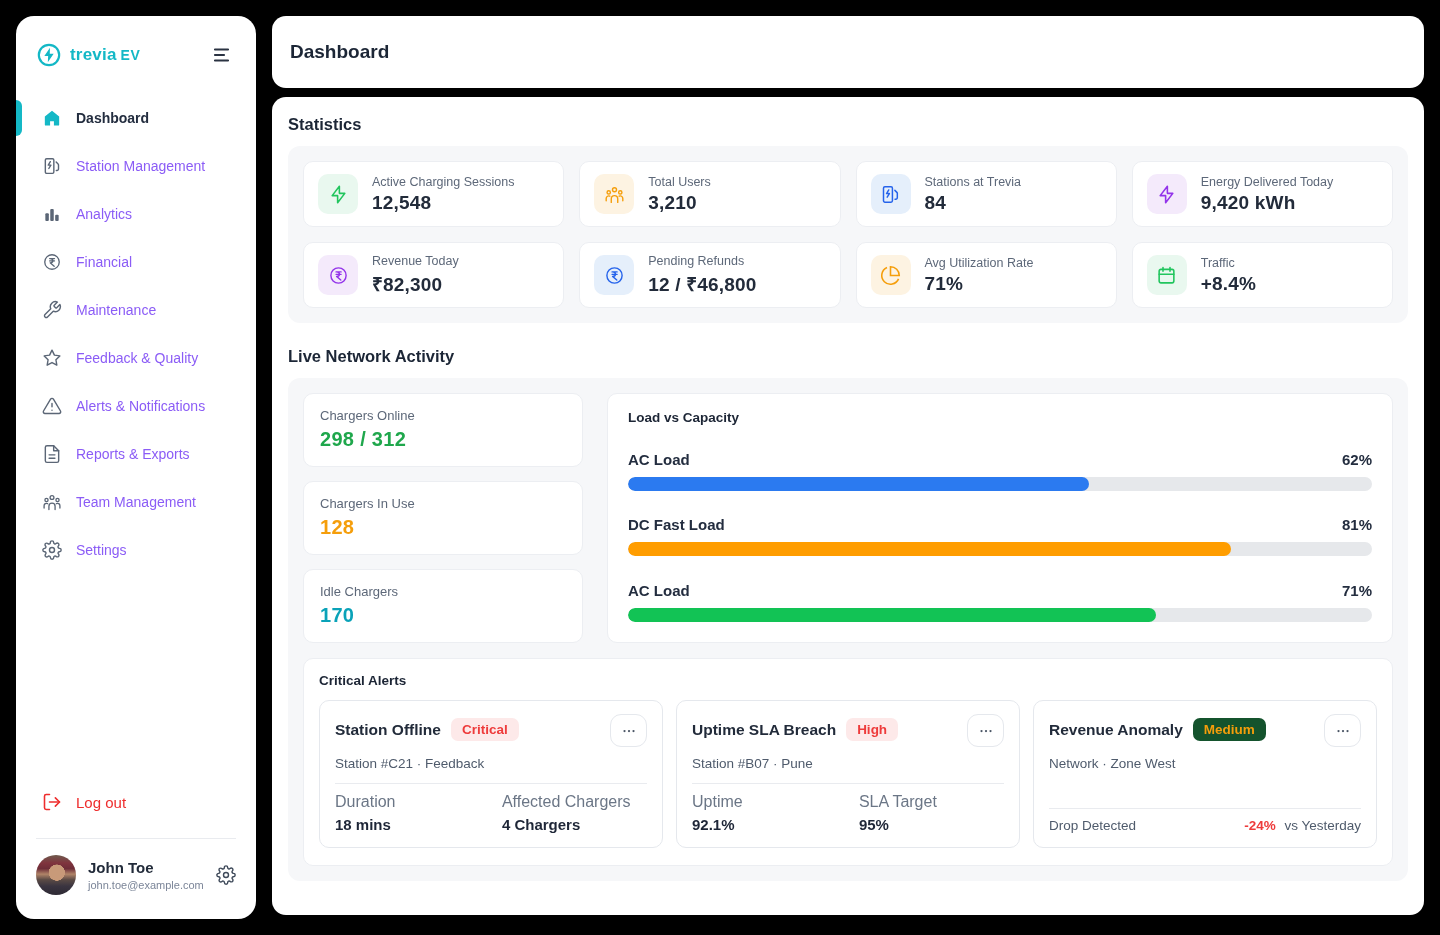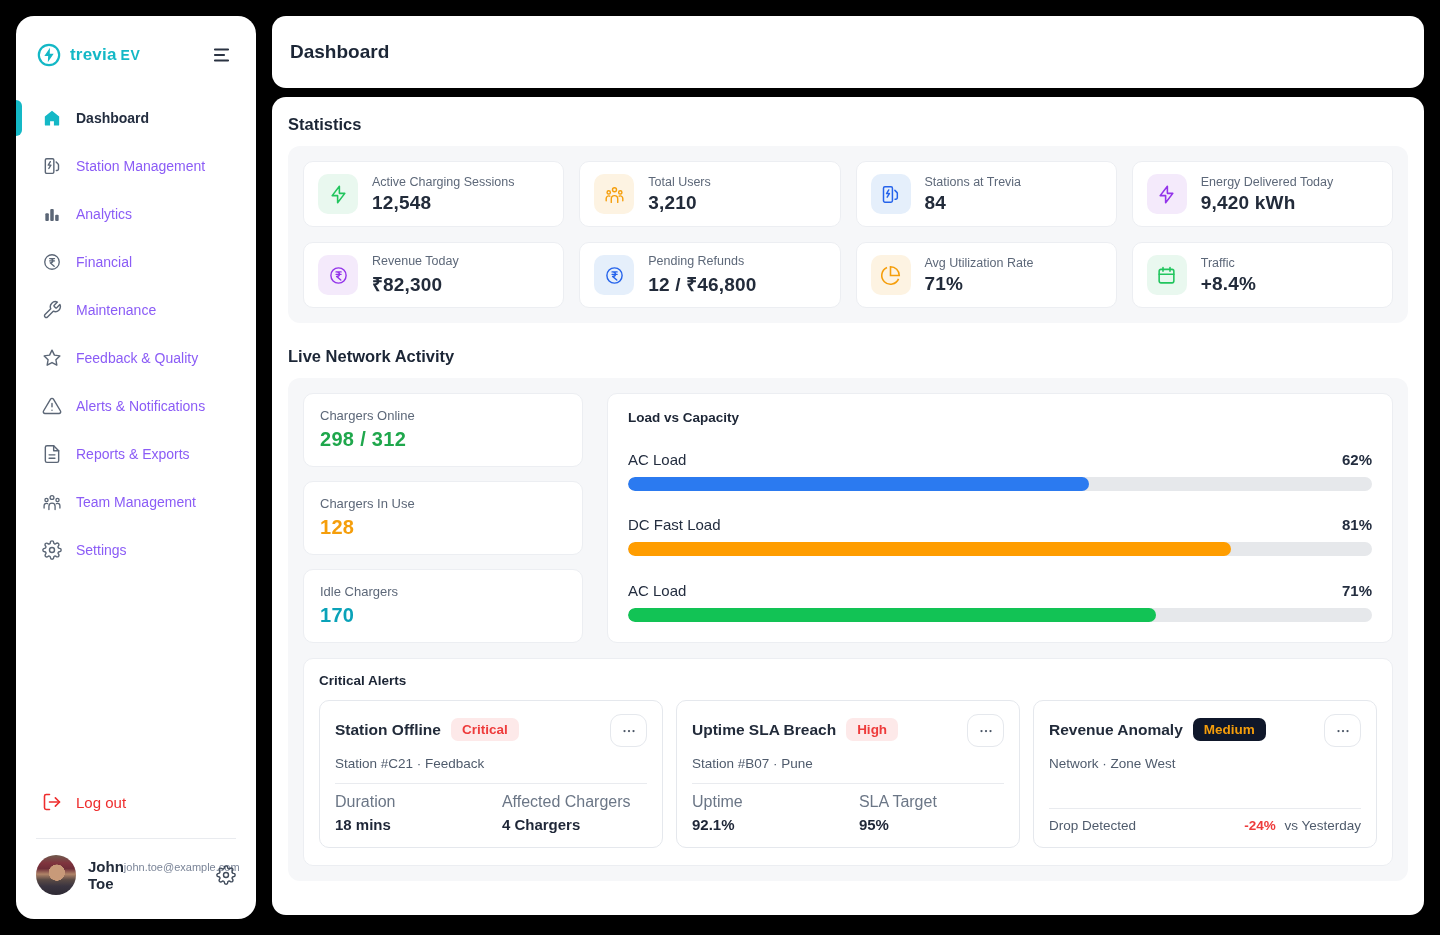--- a/index.html
+++ b/index.html
@@ -28,21 +28,21 @@
   .logout-row { margin-top:auto; display:flex; align-items:center; gap:14px; padding-left:26px; height:40px;
                 color:#ee2d2d; font-size:15px; background:none; border:none; cursor:pointer; }
   .logout-row .nicon { width:20px; height:20px; }
   .sidebar-divider { margin:16px 20px 0 20px; border-top:1px solid #e9ebef; }
   .profile-row { display:flex; align-items:center; padding:16px 20px 24px 20px; gap:12px; }
   .avatar { width:40px; height:40px; border-radius:50%; flex:0 0 auto;
             background:
               radial-gradient(circle at 52% 44%, #c89a79 0 26%, transparent 27%),
               linear-gradient(180deg,#6f5a4d 0%, #80343e 20%, #6e2d38 34%, #b08468 48%, #5a4a45 62%, #3a3440 78%, #2e2a34 100%);
             background-color:#5c5a52; }
-  .profile-text { display:flex; min-width:0; }
+  .profile-text { display:flex; flex-direction:column; min-width:0; }
   .profile-name { font-size:15px; font-weight:700; color:#222b3a; }
   .profile-email { font-size:11px; color:#7b8598; margin-top:3px; white-space:nowrap; }
   .profile-gear { margin-left:auto; width:20px; height:20px; color:#3f4a5a; background:none; border:none; cursor:pointer; flex:0 0 auto; }
 
   
   .main { position:absolute; left:272px; right:16px; top:16px; bottom:16px; }
   .header-card { background:#fff; border-radius:14px; height:72px; display:flex; align-items:center; padding:0 18px; }
   .page-title { font-size:19px; font-weight:700; color:#1c2636; }
 
   .content-card { background:#fff; border-radius:14px; margin-top:9px; height:818px; padding:2px 16px 16px 16px; overflow:hidden; }
@@ -63,21 +63,21 @@
   .status-col { display:flex; flex-direction:column; gap:14px; }
   .status-card { background:#fff; border:1px solid #eceef2; border-radius:10px; height:74px; padding:14px 16px; }
   .status-label { font-size:13px; color:#5d6879; }
   .status-value { font-size:20px; font-weight:700; margin-top:5px; letter-spacing:.3px; }
 
   .load-card { background:#fff; border:1px solid #eceef2; border-radius:10px; height:250px; padding:16px 20px 20px 20px;
                display:flex; flex-direction:column; }
   .load-title { font-size:13.5px; font-weight:700; color:#1c2535; }
   .bar-group { margin-top:auto; }
   .bar-head { display:flex; justify-content:space-between; align-items:baseline; margin-bottom:9px; }
-  .bar-label { font-size:15px; color:#232d3f; }
+  .bar-label { font-size:15px; color:#232d3f;font-weight:bold; }
   .bar-value { font-size:15px; font-weight:600; color:#232d3f; }
   .bar-track { height:14px; border-radius:7px; background:#e6e8eb; overflow:hidden; }
   .bar-fill { height:100%; border-radius:7px; }
 
   
   .alerts-card { background:#fff; border:1px solid #eceef2; border-radius:10px; margin-top:15px; padding:14px 15px 17px 15px; }
   .alerts-title { font-size:13.5px; font-weight:700; color:#1c2535; }
   .alerts-grid { display:grid; grid-template-columns:repeat(3,1fr); gap:13px; margin-top:12px; }
   .alert-card { border:1px solid #e5e8ed; border-radius:10px; padding:13px 15px 14px 15px; min-height:139px;
                 display:flex; flex-direction:column; }
@@ -485,21 +485,21 @@
                     <div class="as-label">SLA Target</div>
                      <div class="as-value">95%</div>
                   </div>
               </div>
             </div>
 
             <div class="alert-card">
               <div class="alert-head">
                 <div class="alert-titlewrap">
                   <span class="alert-title">Revenue Anomaly</span>
-                  <span class="badge" style="color: rgb(245, 158, 11); background: #0f172a;">Medium</span>
+                  <span class="badge" style="color: rgb(245, 158, 11); background: #14532d;">Medium</span>
                 </div>
                 <button class="menu-btn">
                   <svg viewBox="0 0 24 24" style="width:18px;height:18px">
                       <use href="#i-dots"></use>
                     </svg>
                 </button>
               </div>
               <div class="alert-sub">Network · Zone West</div>
               <div class="alert-divider mt-auto"></div>
               <div class="alert-footer">

